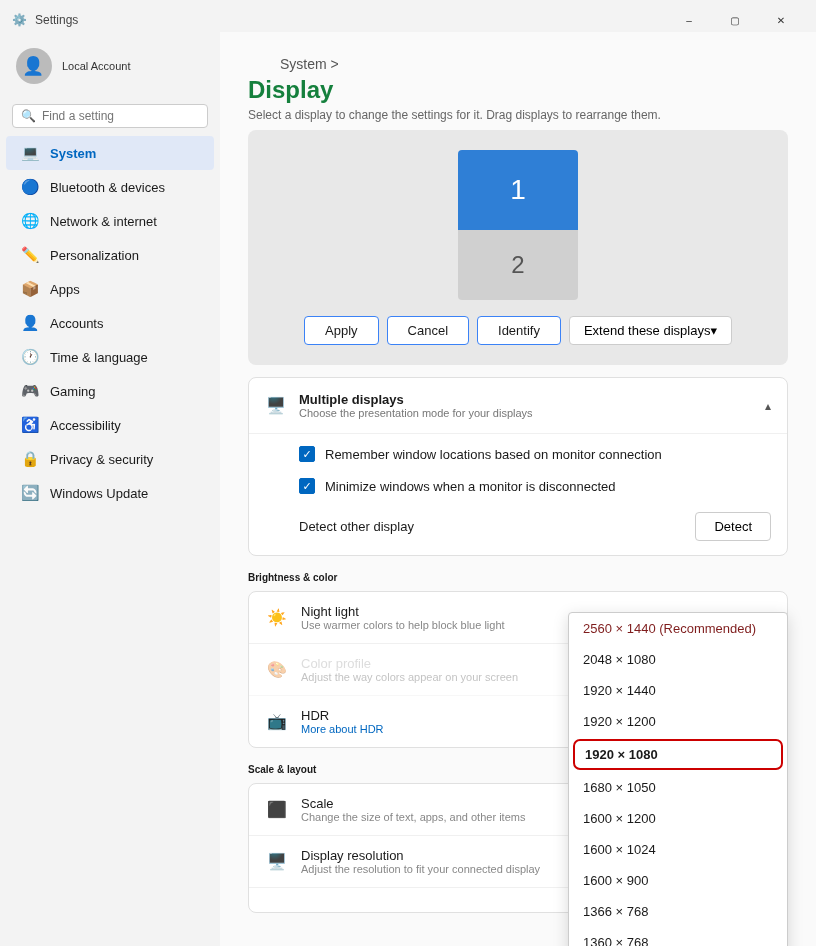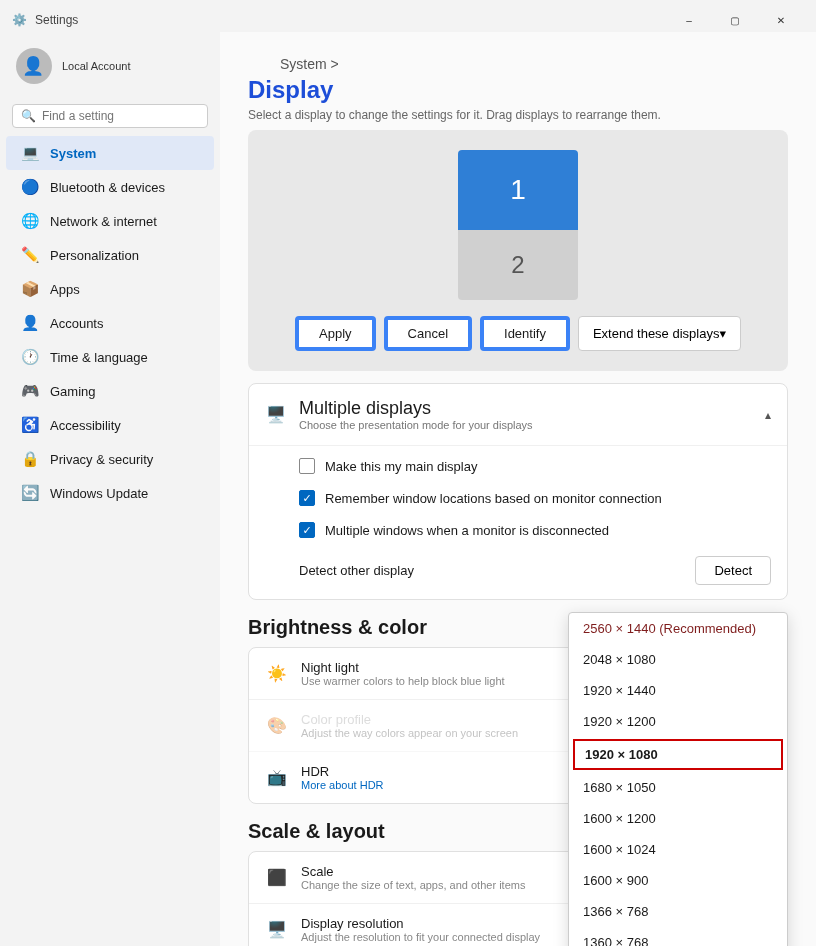--- a/index.html
+++ b/index.html
@@ -22,68 +22,68 @@
     .search-box { margin: 4px 12px 8px 12px; display: flex; align-items: center; background: #fff; border: 1px solid #ccc; border-radius: 4px; padding: 4px 8px; gap: 6px; }
     .search-box input { border: none; outline: none; font-size: 12px; width: 100%; background: transparent; color: #555; }
     .search-icon { color: #666; font-size: 12px; }
     .nav-item { display: flex; align-items: center; gap: 10px; padding: 8px 16px; cursor: pointer; border-radius: 4px; margin: 0 6px; font-size: 13px; color: #1a1a1a; }
     .nav-item.active { background: #e0e8f7; color: #0067c0; font-weight: 600; }
     .nav-icon { width: 18px; height: 18px; display: flex; align-items: center; justify-content: center; font-size: 15px; flex-shrink: 0; }
 
     
     .content { flex: 1; background: #fafafa; overflow-y: auto; padding: 24px 28px; }
     .breadcrumb { font-size: 14px; color: #555; margin-bottom: 4px; margin-left: 32px; }
-    .page-title { font-size: 24px; font-weight: 600; margin-bottom: 4px; color: #1d4ed8; }
+    .page-title { font-size: 24px; font-weight: 600; margin-bottom: 4px; color: #15803d; }
     .page-desc { font-size: 12px; color: #666; margin-bottom: 8px; }
 
     
     .display-preview-area { background: #e8e8e8; border-radius: 8px; padding: 20px; display: flex; flex-direction: column; align-items: center; margin-bottom: 0; }
     .display-monitors { display: flex; flex-direction: column; align-items: center; gap: 0; margin-bottom: 16px; }
     .monitor-1 { width: 120px; height: 80px; background: #2f7fd6; border-radius: 4px 4px 0 0; display: flex; align-items: center; justify-content: center; color: white; font-size: 28px; font-weight: 300; }
     .monitor-2 { width: 120px; height: 70px; background: #d0d0d0; border-radius: 0 0 4px 4px; display: flex; align-items: center; justify-content: center; color: #555; font-size: 24px; font-weight: 300; }
     .display-buttons { display: flex; gap: 8px; width: 100%; justify-content: center; flex-wrap: wrap; }
-    .btn { padding: 6px 20px; border-radius: 4px; border: 4px solid #3b82f6; background: #fff; cursor: pointer; font-size: 13px; color: #1a1a1a; }
+    .btn { padding: 6px 20px; border-radius: 4px; border: 1px solid #3b82f6; background: #fff; cursor: pointer; font-size: 13px; color: #1a1a1a; }
     .btn-extend { display: flex; align-items: center; padding: 6px 14px; border-radius: 4px; border: 1px solid #ccc; background: #fff; cursor: pointer; font-size: 13px; }
 
     
     .card { background: #fff; border-radius: 8px; margin-bottom: 12px; border: 1px solid #e0e0e0; }
     .card-header { display: flex; align-items: center; justify-content: space-between; padding: 14px 16px; cursor: pointer; }
     .card-header-left { display: flex; align-items: center; gap: 12px; }
     .card-icon { width: 22px; height: 22px; display: flex; align-items: center; justify-content: center; color: #555; font-size: 16px; }
-    .card-title { font-size: 18px; font-weight: 400; }
+    .card-title { font-size: 13px; font-weight: 700; }
     .card-subtitle { font-size: 11px; color: #777; }
     .card-chevron { font-size: 12px; color: #555; }
     .card-content { padding: 4px 16px 14px 50px; border-top: 1px solid #f0f0f0; }
 
     
     .checkbox-row { display: flex; align-items: center; gap: 10px; padding: 8px 0; font-size: 13px; }
     .checkbox-styled { width: 16px; height: 16px; border: 1.5px solid #888; border-radius: 2px; flex-shrink: 0; display: flex; align-items: center; justify-content: center; }
     .checkbox-styled.checked { background: #0067c0; border-color: #0067c0; color: white; font-size: 11px; }
 
     
     .detect-row { display: flex; align-items: center; justify-content: space-between; padding: 12px 16px; }
     .detect-btn { padding: 6px 18px; border-radius: 4px; border: 1px solid #ccc; background: #fff; cursor: pointer; font-size: 13px; }
 
     
-    .section-heading { font-size: 20px; font-weight: 600; margin: 16px 0 8px 0; color: #1a1a1a; }
+    .section-heading { font-size: 10px; font-weight: 600; margin: 16px 0 8px 0; color: #1a1a1a; }
 
     
     .setting-row { display: flex; align-items: center; gap: 12px; padding: 12px 16px; border-bottom: 1px solid #f0f0f0; }
     .setting-row:last-child { border-bottom: none; }
     .setting-icon { width: 24px; height: 24px; display: flex; align-items: center; justify-content: center; color: #666; font-size: 16px; flex-shrink: 0; }
     .setting-text { flex: 1; }
     .setting-title { font-size: 13px; font-weight: 500; }
     .setting-desc { font-size: 11px; color: #888; }
     .setting-link { color: #0067c0; cursor: pointer; font-size: 11px; }
     .setting-dimmed { color: #bbb; }
 
     
     .dropdown-overlay { position: absolute; right: 28px; top: 580px; background: #fff; border: 1px solid #ccc; border-radius: 4px; box-shadow: 0 4px 16px rgba(0,0,0,0.15); width: 220px; z-index: 100; }
     .dropdown-item { padding: 8px 14px; font-size: 13px; cursor: pointer; color: #1a1a1a; }
-    .dropdown-item.selected { font-weight: 600; border: 2px solid #c00; border-radius: 0; margin: 2px 4px; padding: 6px 10px; }
+    .dropdown-item.selected { font-weight: 600; border: 2px solid #c00; border-radius: 7px; margin: 2px 4px; padding: 6px 10px; }
     .dropdown-item.recommended { color: #7f1d1d; }
 
     
     ::-webkit-scrollbar { width: 6px; }
     ::-webkit-scrollbar-thumb { background: #ccc; border-radius: 3px; }
   </style>
 </head>
 <body>
 
 <div class="titlebar">
@@ -195,30 +195,26 @@
           <div>
             <div class="card-title">Multiple displays</div>
             <div class="card-subtitle">Choose the presentation mode for your displays</div>
           </div>
         </div>
         <div class="card-chevron">▴</div>
       </div>
       <div class="card-content">
 
         <div class="checkbox-row">
-          <div class="checkbox-styled"></div>
-          <span>Make this my main display</span>
+          <div class="checkbox-styled checked">✓</div>
+          <span>Remember window locations based on monitor connection</span>
         </div>
         <div class="checkbox-row">
           <div class="checkbox-styled checked">✓</div>
-          <span>Remember window locations based on monitor connection</span>
-        </div>
-        <div class="checkbox-row">
-          <div class="checkbox-styled checked">✓</div>
-          <span>Multiple windows when a monitor is disconnected</span>
+          <span>Minimize windows when a monitor is disconnected</span>
         </div>
         <div class="detect-row" style="padding: 10px 0 0 0;">
           <span>Detect other display</span>
           <button class="detect-btn">Detect</button>
         </div>
       </div>
     </div>
 
     <div class="section-heading">Brightness &amp; color</div>
     <div class="card">

